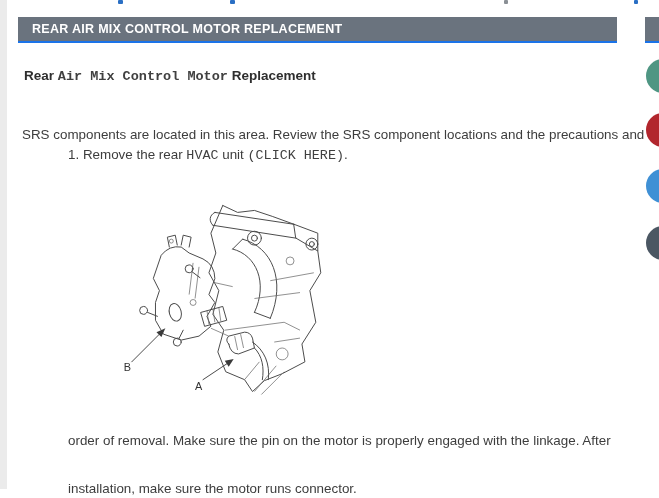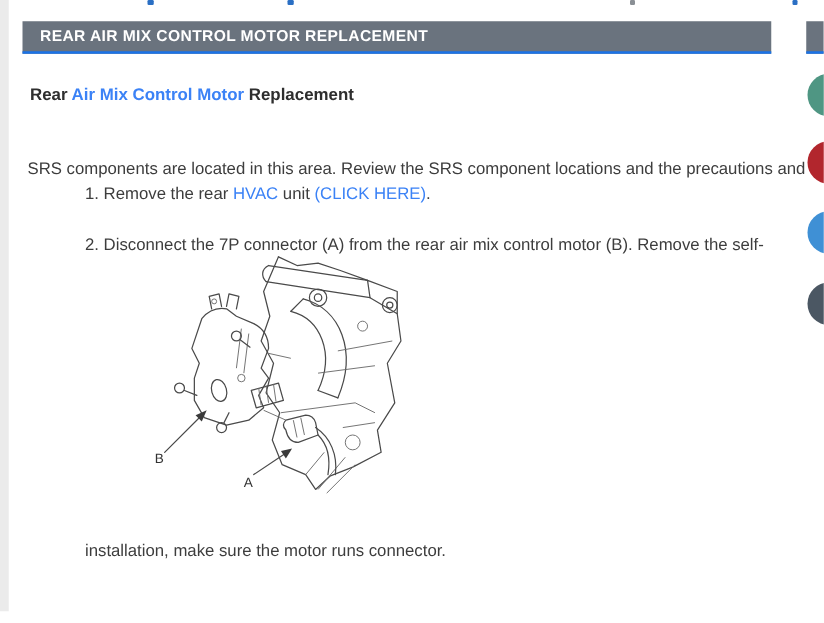--- a/index.html
+++ b/index.html
@@ -41,21 +41,21 @@
     position:absolute; left:646px; width:34px; height:34px;
     border-radius:50%;
   }
 
   .content { position:absolute; left:22px; top:0; width:606px; }
   .para, .step-line { font-size:13.4px; line-height:17.6px; color:#3d3d3d;margin-top:30px; }
   .doc-heading {
     position:absolute; left:2px; top:68px;
     font-size:13.5px; font-weight:bold; color:#2e2e2e; white-space:nowrap;
   }
-  .doc-heading a, .link { color:#3b82f6; text-decoration:none; cursor:pointer; }
+  .doc-heading a, .link { color:#404040; text-decoration:none; cursor:pointer;font-family:Liberation Mono, monospace; }
   .intro { position:absolute; left:0; top:96px; white-space:nowrap; }
   .step { position:absolute; left:46px; white-space:nowrap; }
   .step1 { top:116px; }
   .step2 { top:157px; }
   .step3 { top:402px; }
 
   .figure-wrap { position:absolute; left:106px; top:203px; width:287px; height:194px; }
   .figure-wrap svg { width:100%; height:100%; }
   .fig-line { stroke:#4a4a4a; stroke-width:1; fill:none; stroke-linejoin:round; stroke-linecap:round; }
   .fig-thin { stroke:#6a6a6a; stroke-width:0.75; fill:none; }
@@ -88,24 +88,24 @@
 
   <div class="intro">
     <div class="para">SRS components are located in this area. Review the SRS component locations and the precautions and</div>
   </div>
 
   <div class="step step1 step-line">
     <span>1. Remove the rear </span><a class="link">HVAC</a><span> unit </span><a class="link">(CLICK HERE)</a><span>.</span>
   </div>
 
   <div class="step step2">
-    <div class="step-line">2. Disconnect the 7P connector (A) from the rear air mix control motor (B). Remove the self-</div>
   </div>
 
   <div class="step step3">
+    <div class="step-line">order of removal. Make sure the pin on the motor is properly engaged with the linkage. After</div>
     <div class="step-line">installation, make sure the motor runs connector.</div>
   </div>
 
 </div>
 
 <div class="figure-wrap">
   <svg viewBox="0 0 290 195">
 
     <path class="fig-line" d="M110 9 L190 21"></path>
     <path class="fig-line" d="M108 22 L192 35"></path>

